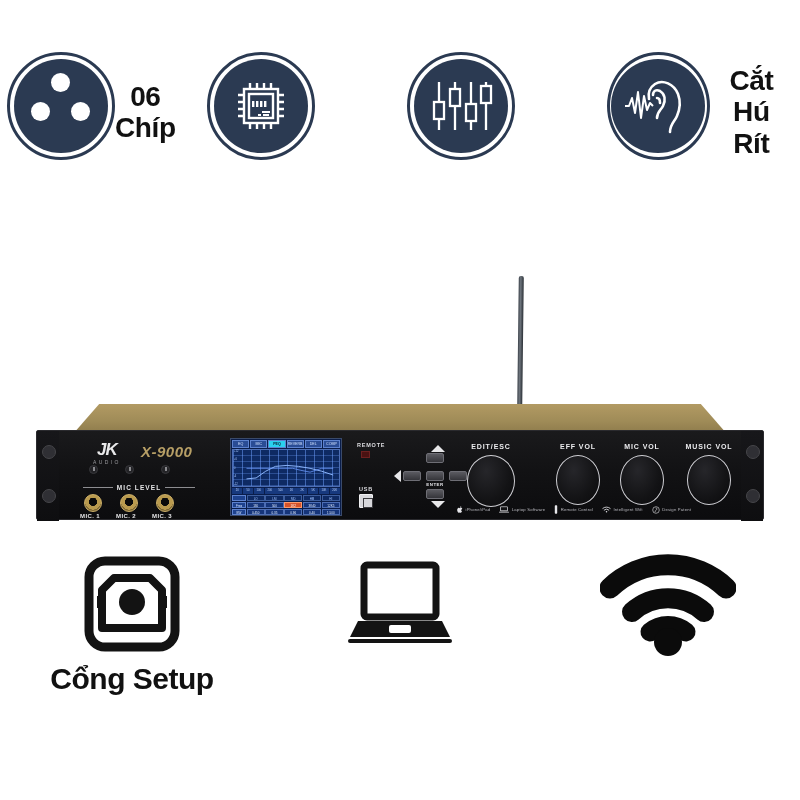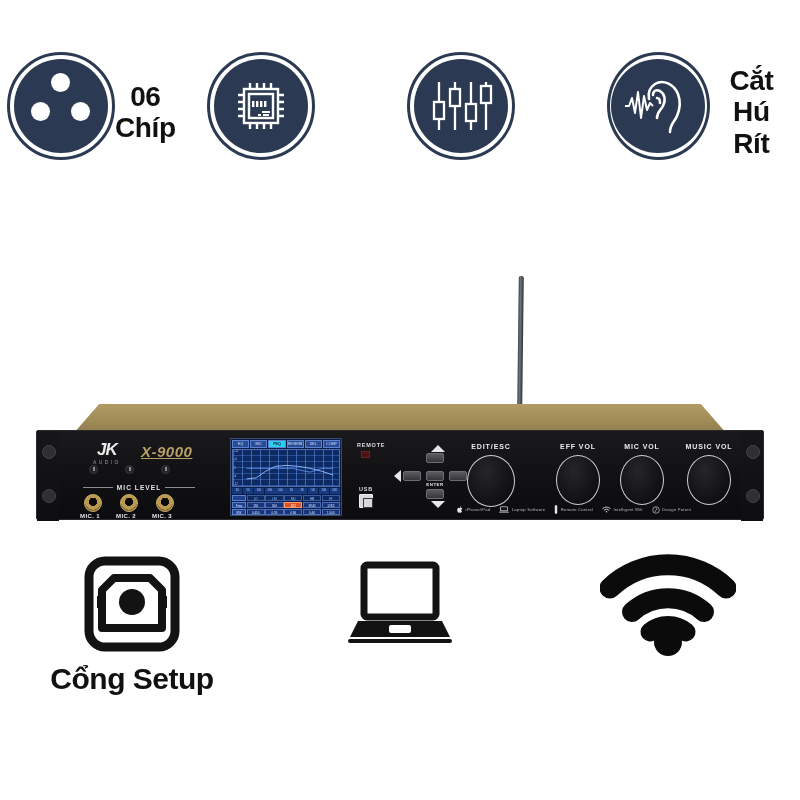--- a/index.html
+++ b/index.html
@@ -115,21 +115,21 @@
   .brand-jk {
     font-size:17px; font-weight:bold; color:#e9e9ea;
     font-style:italic; letter-spacing:-1px; line-height:1;
   }
   .brand-audio {
     font-size:5px; color:#9a9a9e; letter-spacing:2.4px; margin-top:1px;
   }
   .model {
     position:absolute; left:104px; top:12px;
     font-size:15px; font-weight:bold; font-style:italic;
-    color:#b79f66; letter-spacing:0.5px;text-decoration:underline;
+    color:#b79f66; letter-spacing:0.5px;
   }
 
   
   .mic-knob {
     position:absolute; width:9px; height:9px; border-radius:50%;
     background:#232326; border:1px solid #38383c;
   }
   .mic-knob::after {
     content:""; position:absolute; left:3.2px; top:1px;
     width:1.4px; height:4px; background:#8a8a8e;

